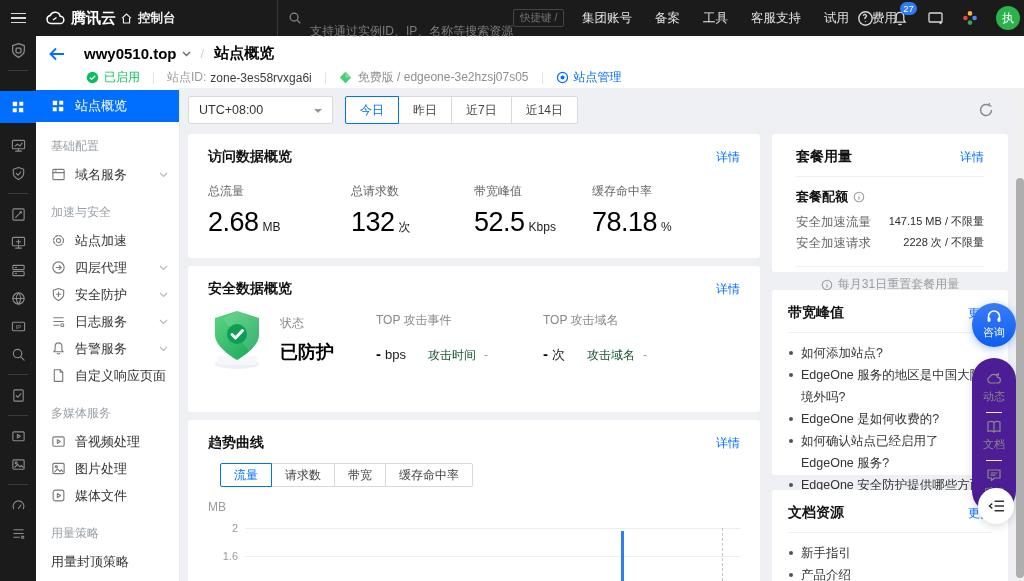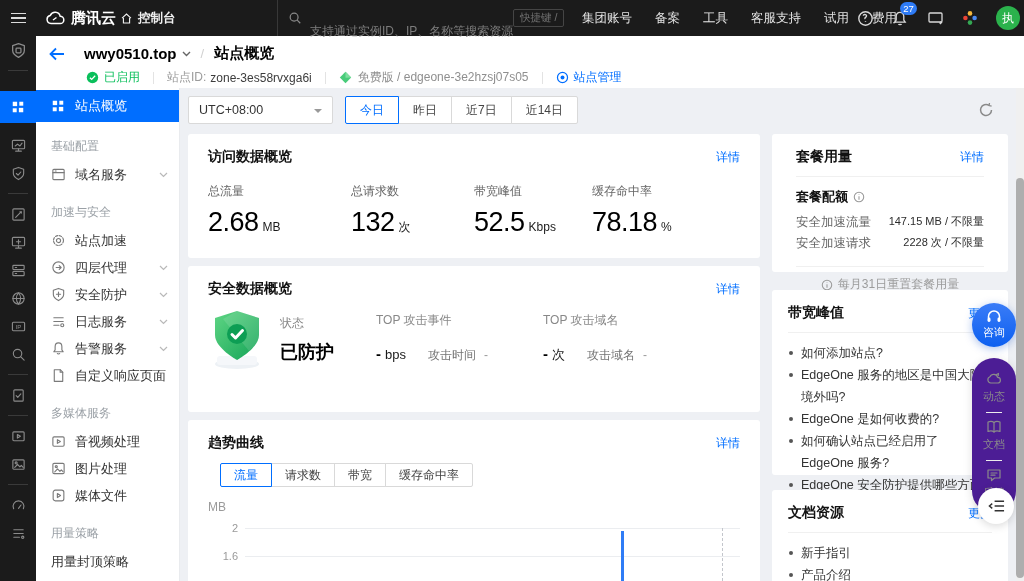--- a/index.html
+++ b/index.html
@@ -83,21 +83,21 @@
 
   .card-security { height:146px; }
   .sec-row { display:flex; margin-top:10px; align-items:center; }
   .sec-col-status { margin-left:14px; width:96px; }
   .sec-label { font-size:12px; color:#888; }
   .sec-status-val { font-size:18px; font-weight:bold; color:#000; margin-top:8px; }
   .sec-col { width:167px; align-self:flex-start; margin-top:4px; }
   .sec-valrow { margin-top:16px; display:flex; align-items:baseline; }
   .sec-dash { font-size:15px; font-weight:bold; color:#000; }
   .sec-unit { font-size:13px; color:#1a1a1a; margin-left:4px; }
-  .sec-sub { font-size:12px; color:#737373; margin-left:22px; }
+  .sec-sub { font-size:12px; color:#14532d; margin-left:22px; }
   .sec-sub-d { font-size:12px; color:#9b9b9b; margin-left:8px; }
 
   .card-trend { height:258px; }
   .trend-tabs { margin-top:11px; }
   .trend-tabs button { height:24px; padding:0 13px; }
   .y-unit { margin-top:13px; font-size:12px; color:#9a9a9a; }
   .chart { position:relative; margin-top:14px; height:56px; }
   .gline { position:absolute; left:37px; right:0; height:1px; background:#ebedf0; }
   .gLabel { position:absolute; width:30px; text-align:right; font-size:11px; color:#9a9a9a; transform:translateY(-6px); }
   .spike { position:absolute; width:3px; background:#2f7cf6; top:3px; bottom:-2px; }

